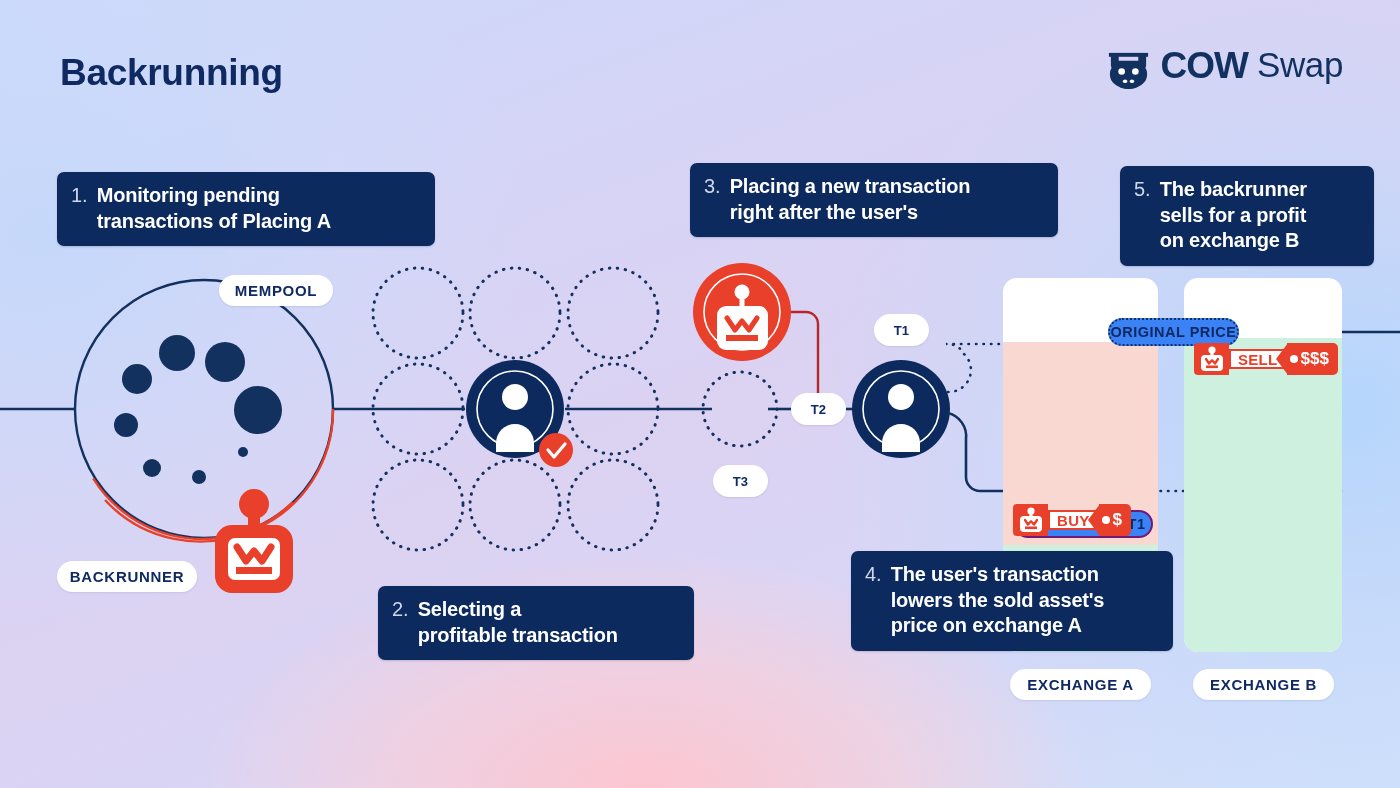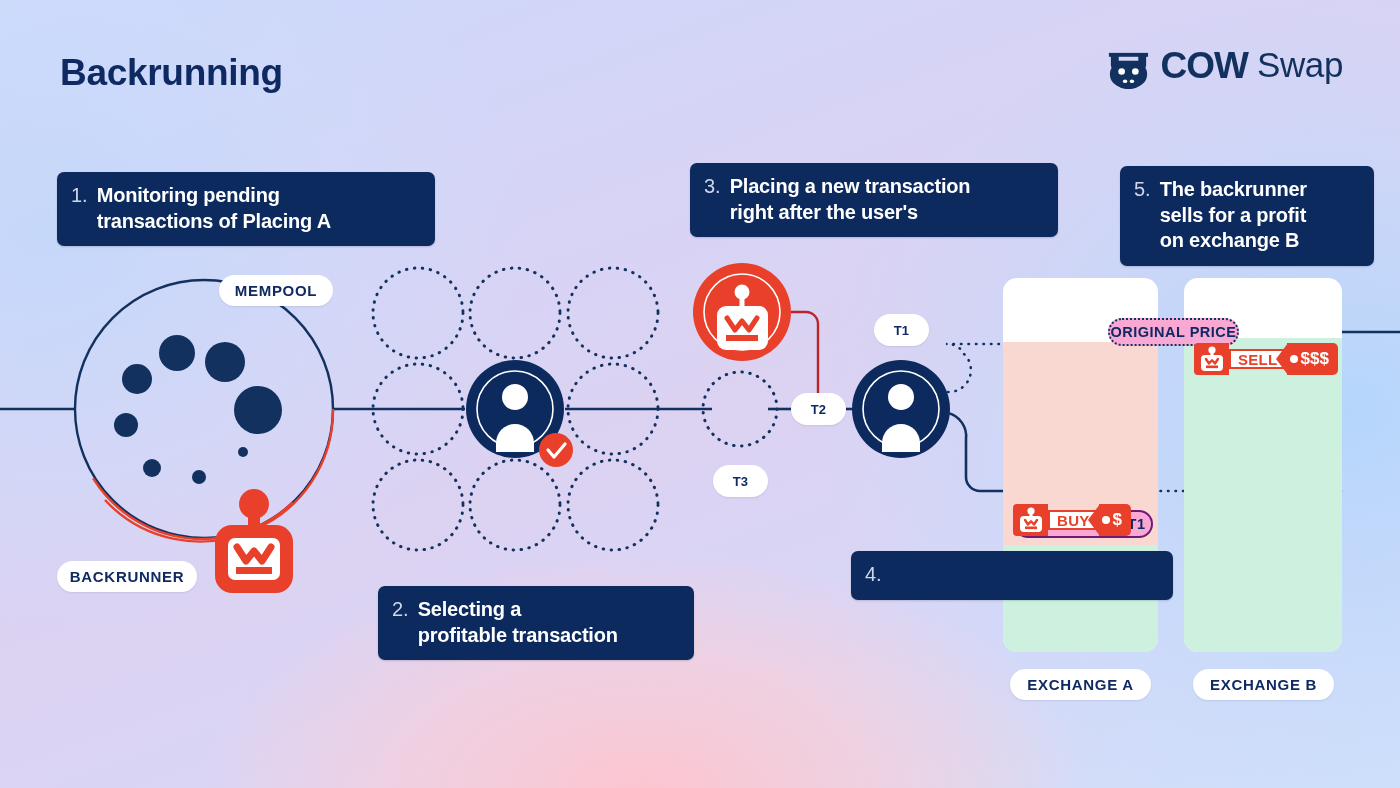--- a/index.html
+++ b/index.html
@@ -51,21 +51,21 @@
   #mempool-pill{left:219px;top:275px;width:114px;height:31px;}
   #backrunner-pill{left:57px;top:561px;width:140px;height:31px;}
   #t1-pill{left:874px;top:314px;width:55px;height:32px;}
   #t2-pill{left:791px;top:393px;width:55px;height:32px;}
   #t3-pill{left:713px;top:465px;width:55px;height:32px;}
   #exa-pill{left:1010px;top:669px;width:141px;height:31px;}
   #exb-pill{left:1193px;top:669px;width:141px;height:31px;}
 
   
   .price-pill{
-    position:absolute;background:#f9a8d4;border-radius:40px;
+    position:absolute;background:#3b82f6;border-radius:40px;
     color:#0f2a63;font-weight:bold;font-size:14.5px;letter-spacing:.5px;
     display:flex;align-items:center;justify-content:center;
     box-sizing:border-box;
   }
   #orig-price{left:1108px;top:318px;width:131px;height:28px;border:2px dotted #12315f;}
   #after-price{left:1014px;top:477px;width:139px;height:28px;border:2px solid #701a75;margin-top:33px;}
 
   
   .exchange{position:absolute;border-radius:14px;overflow:hidden;background:#ffffff;}
   #exchange-a{left:1003px;top:278px;width:155px;height:374px;}
@@ -238,20 +238,23 @@
   <span class="txt">Selecting a
 profitable transaction</span>
 </div>
 <div class="step" id="step3">
   <span class="num">3.</span>
   <span class="txt">Placing a new transaction
 right after the user's</span>
 </div>
 <div class="step" id="step4">
   <span class="num">4.</span>
+  <span class="txt">The user's transaction
+lowers the sold asset's
+price on exchange A</span>
 </div>
 <div class="step" id="step5">
   <span class="num">5.</span>
   <span class="txt">The backrunner
 sells for a profit
 on exchange B</span>
 </div>
 
 <div class="pill pill-cap" id="mempool-pill">MEMPOOL</div>
 <div class="pill pill-cap" id="backrunner-pill">BACKRUNNER</div>

